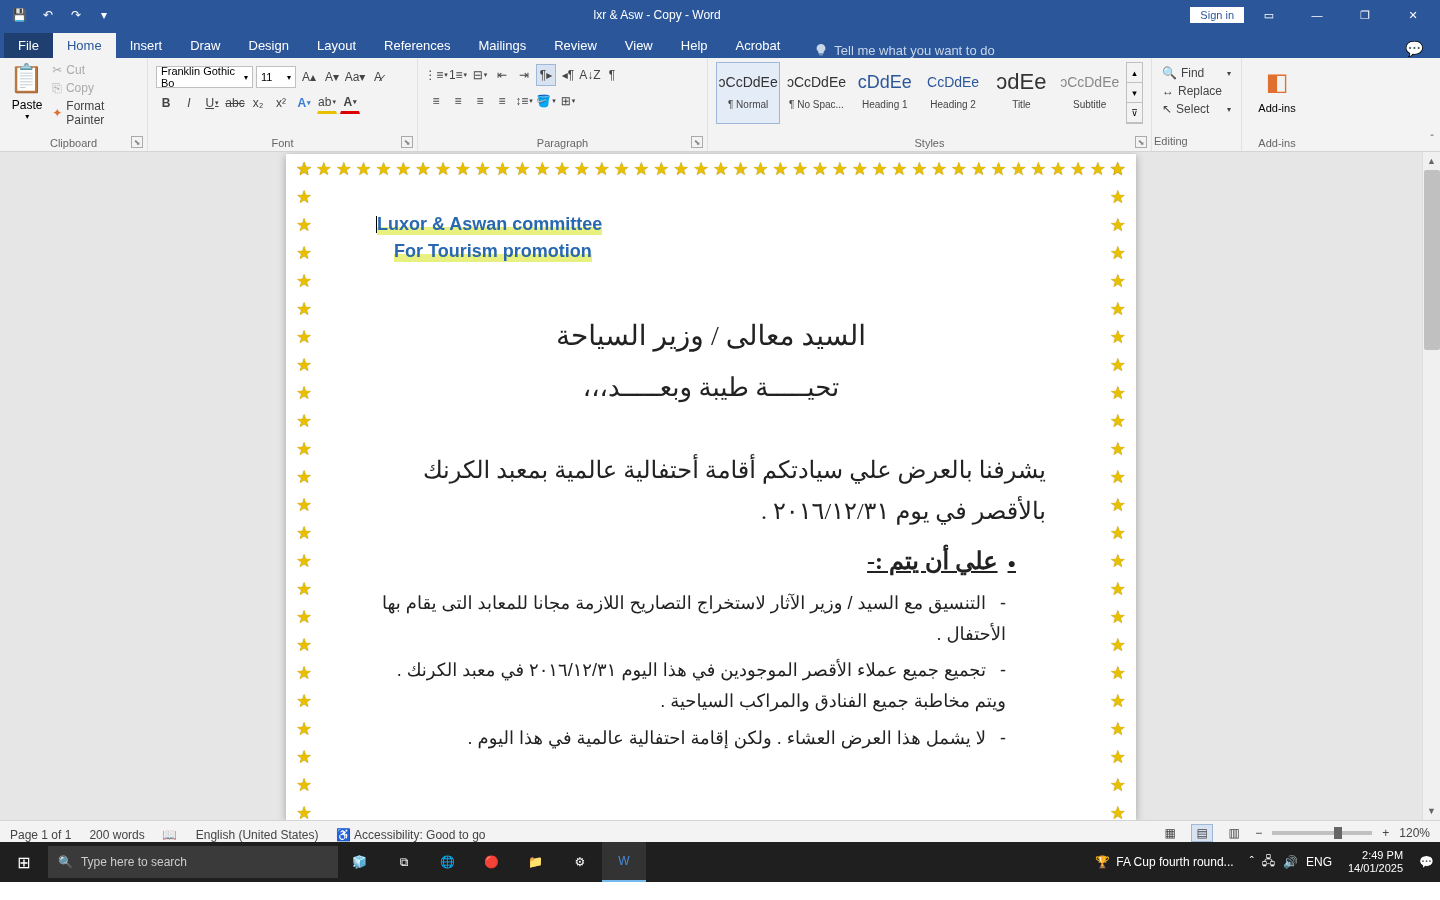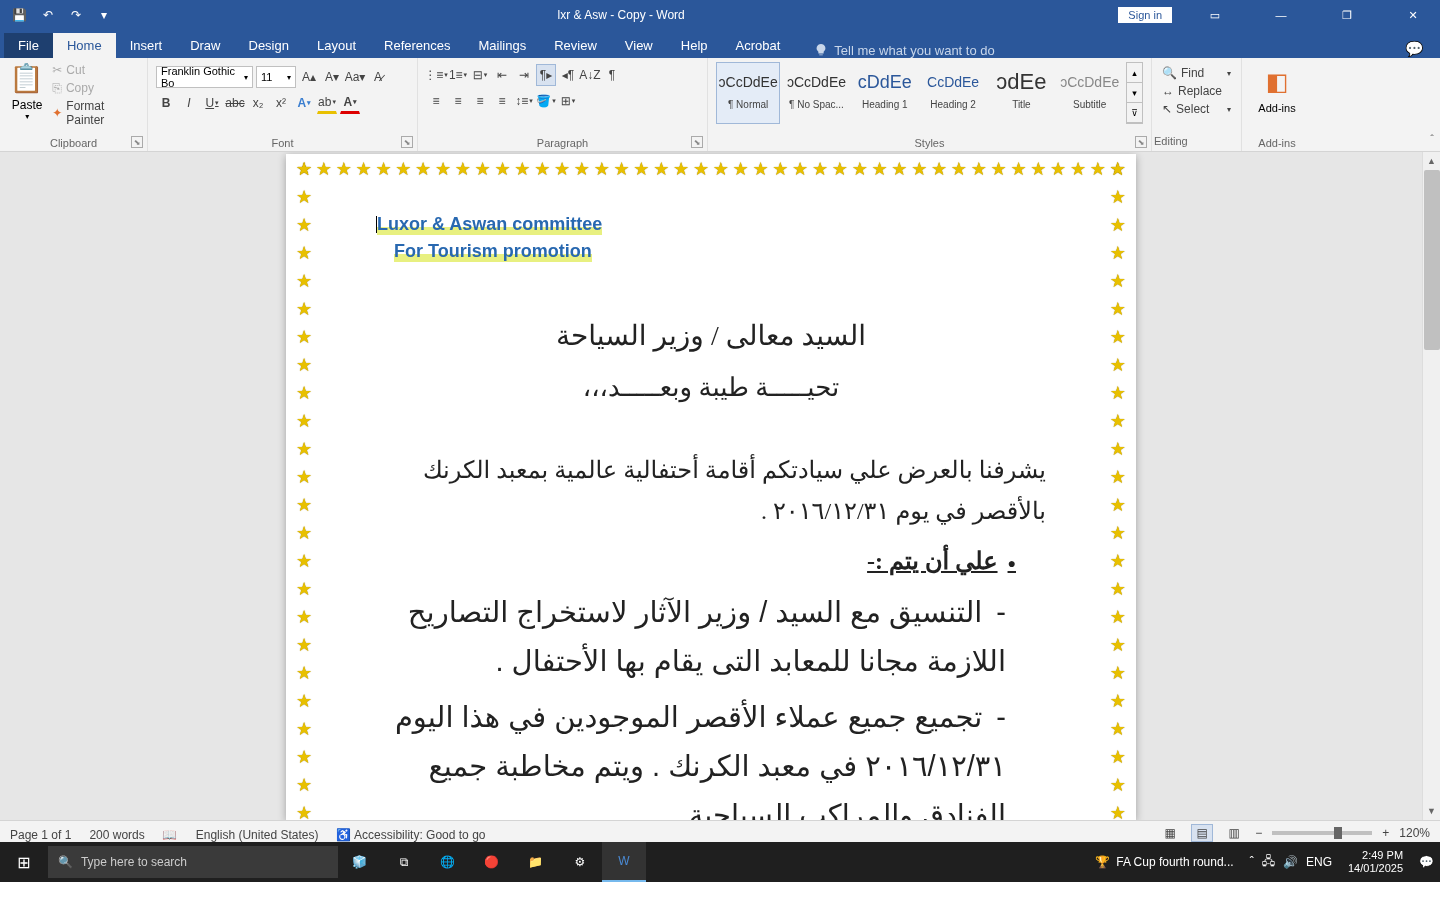--- a/index.html
+++ b/index.html
@@ -3,21 +3,21 @@
 <meta charset="utf-8">
 <style>
 *{margin:0;padding:0;box-sizing:border-box;font-family:"Segoe UI",Arial,sans-serif}
 body{width:1440px;height:900px;overflow:hidden;background:#fff}
 
 
 .titlebar{height:30px;background:#2b579a;display:flex;align-items:center;color:#fff;font-size:12px}
 .titlebar .qat{display:flex;align-items:center;padding:0 8px;gap:4px}
 .titlebar .qat span{width:24px;text-align:center;cursor:pointer}
 .titlebar .title{flex:1;text-align:center}
-.titlebar .right{display:flex;align-items:center;gap:20px;padding-right:4px}
+.titlebar .right{display:flex;align-items:center;gap:2px;padding-right:4px}
 .titlebar .signin{background:#fff;color:#2b579a;padding:2px 10px;font-size:11px;cursor:pointer}
 .titlebar .winbtn{width:46px;height:30px;display:flex;align-items:center;justify-content:center;cursor:pointer;font-size:11px}
 
 
 .ribbon-tabs{height:28px;background:#2b579a;display:flex;align-items:flex-end;padding-left:4px;color:#fff;font-size:13px}
 .ribbon-tabs .tab{padding:5px 14px;cursor:pointer}
 .ribbon-tabs .tab.file{background:#1e3f6f}
 .ribbon-tabs .tab.active{background:#f3f3f3;color:#2b579a}
 .ribbon-tabs .tell{display:flex;align-items:flex-start;gap:6px;margin-left:20px;color:#c8d6ea}
 .ribbon-tabs .tell svg{width:14px;height:14px;fill:#c8d6ea}
@@ -88,21 +88,21 @@
 .hdr2{margin-left:18px;margin-top:6px}
 .cursor{border-left:1px solid #000;animation:blink 1s infinite}
 @keyframes blink{50%{opacity:0}}
 
 .ar{direction:rtl;text-align:right;font-family:"Arabic Typesetting","Traditional Arabic",serif;font-size:24px;color:#222;line-height:1.7}
 .ar-title1{text-align:center;font-size:28px;margin-top:50px}
 .ar-title2{text-align:center;font-size:26px;margin-top:6px}
 .ar-body{margin-top:40px;font-size:24px}
 .ar-heading{font-weight:bold;text-decoration:underline;font-size:24px;margin-top:10px;padding-right:30px}
 .ar-heading::before{content:"●";margin-left:10px;font-size:14px;vertical-align:middle}
-.ar-list{margin-top:6px;padding-right:40px;font-size:29px}
+.ar-list{margin-top:6px;padding-right:40px;font-size:18px}
 .ar-list div{margin-bottom:6px}
 .ar-list div::before{content:"-";margin-left:14px}
 
 .watermark{position:absolute;bottom:40px;left:50%;transform:translateX(-50%);font-size:42px;color:rgba(0,0,0,0.08);font-weight:bold;letter-spacing:2px}
 
 .vscroll{width:18px;background:#f0f0f0;border-left:1px solid #ddd;position:relative}
 .vscroll .up,.vscroll .dn{height:18px;text-align:center;font-size:9px;line-height:18px;color:#666;cursor:pointer}
 .vscroll .dn{position:absolute;bottom:0;width:100%}
 .vscroll .thumb{position:absolute;top:18px;width:16px;left:1px;height:180px;background:#c0c0c0;border-radius:2px;cursor:pointer}
 
@@ -416,20 +416,21 @@
         <span class="cursor"></span><span class="hdr">Luxor &amp; Aswan committee</span><br>
         <span class="hdr hdr2">For Tourism promotion</span>
 
         <div class="ar ar-title1">السيد معالى / وزير السياحة</div>
         <div class="ar ar-title2">تحيـــــة طيبة وبعـــــد،،،</div>
         <div class="ar ar-body">يشرفنا بالعرض علي سيادتكم أقامة أحتفالية عالمية بمعبد الكرنك بالأقصر في يوم ٢٠١٦/١٢/٣١ .</div>
         <div class="ar ar-heading">علي أن يتم :-</div>
         <div class="ar ar-list">
           <div>التنسيق مع السيد / وزير الآثار لاستخراج التصاريح اللازمة مجانا للمعابد التى يقام بها الأحتفال .</div>
           <div>تجميع جميع عملاء الأقصر الموجودين في هذا اليوم ٢٠١٦/١٢/٣١ في معبد الكرنك . ويتم مخاطبة جميع الفنادق والمراكب السياحية .</div>
+          <div>لا يشمل هذا العرض العشاء . ولكن إقامة احتفالية عالمية في هذا اليوم .</div>
 
         </div>
       </div>
     </div>
   </div>
   <div class="vscroll">
     <div class="up">▲</div>
     <div class="thumb"></div>
     <div class="dn">▼</div>
   </div>

